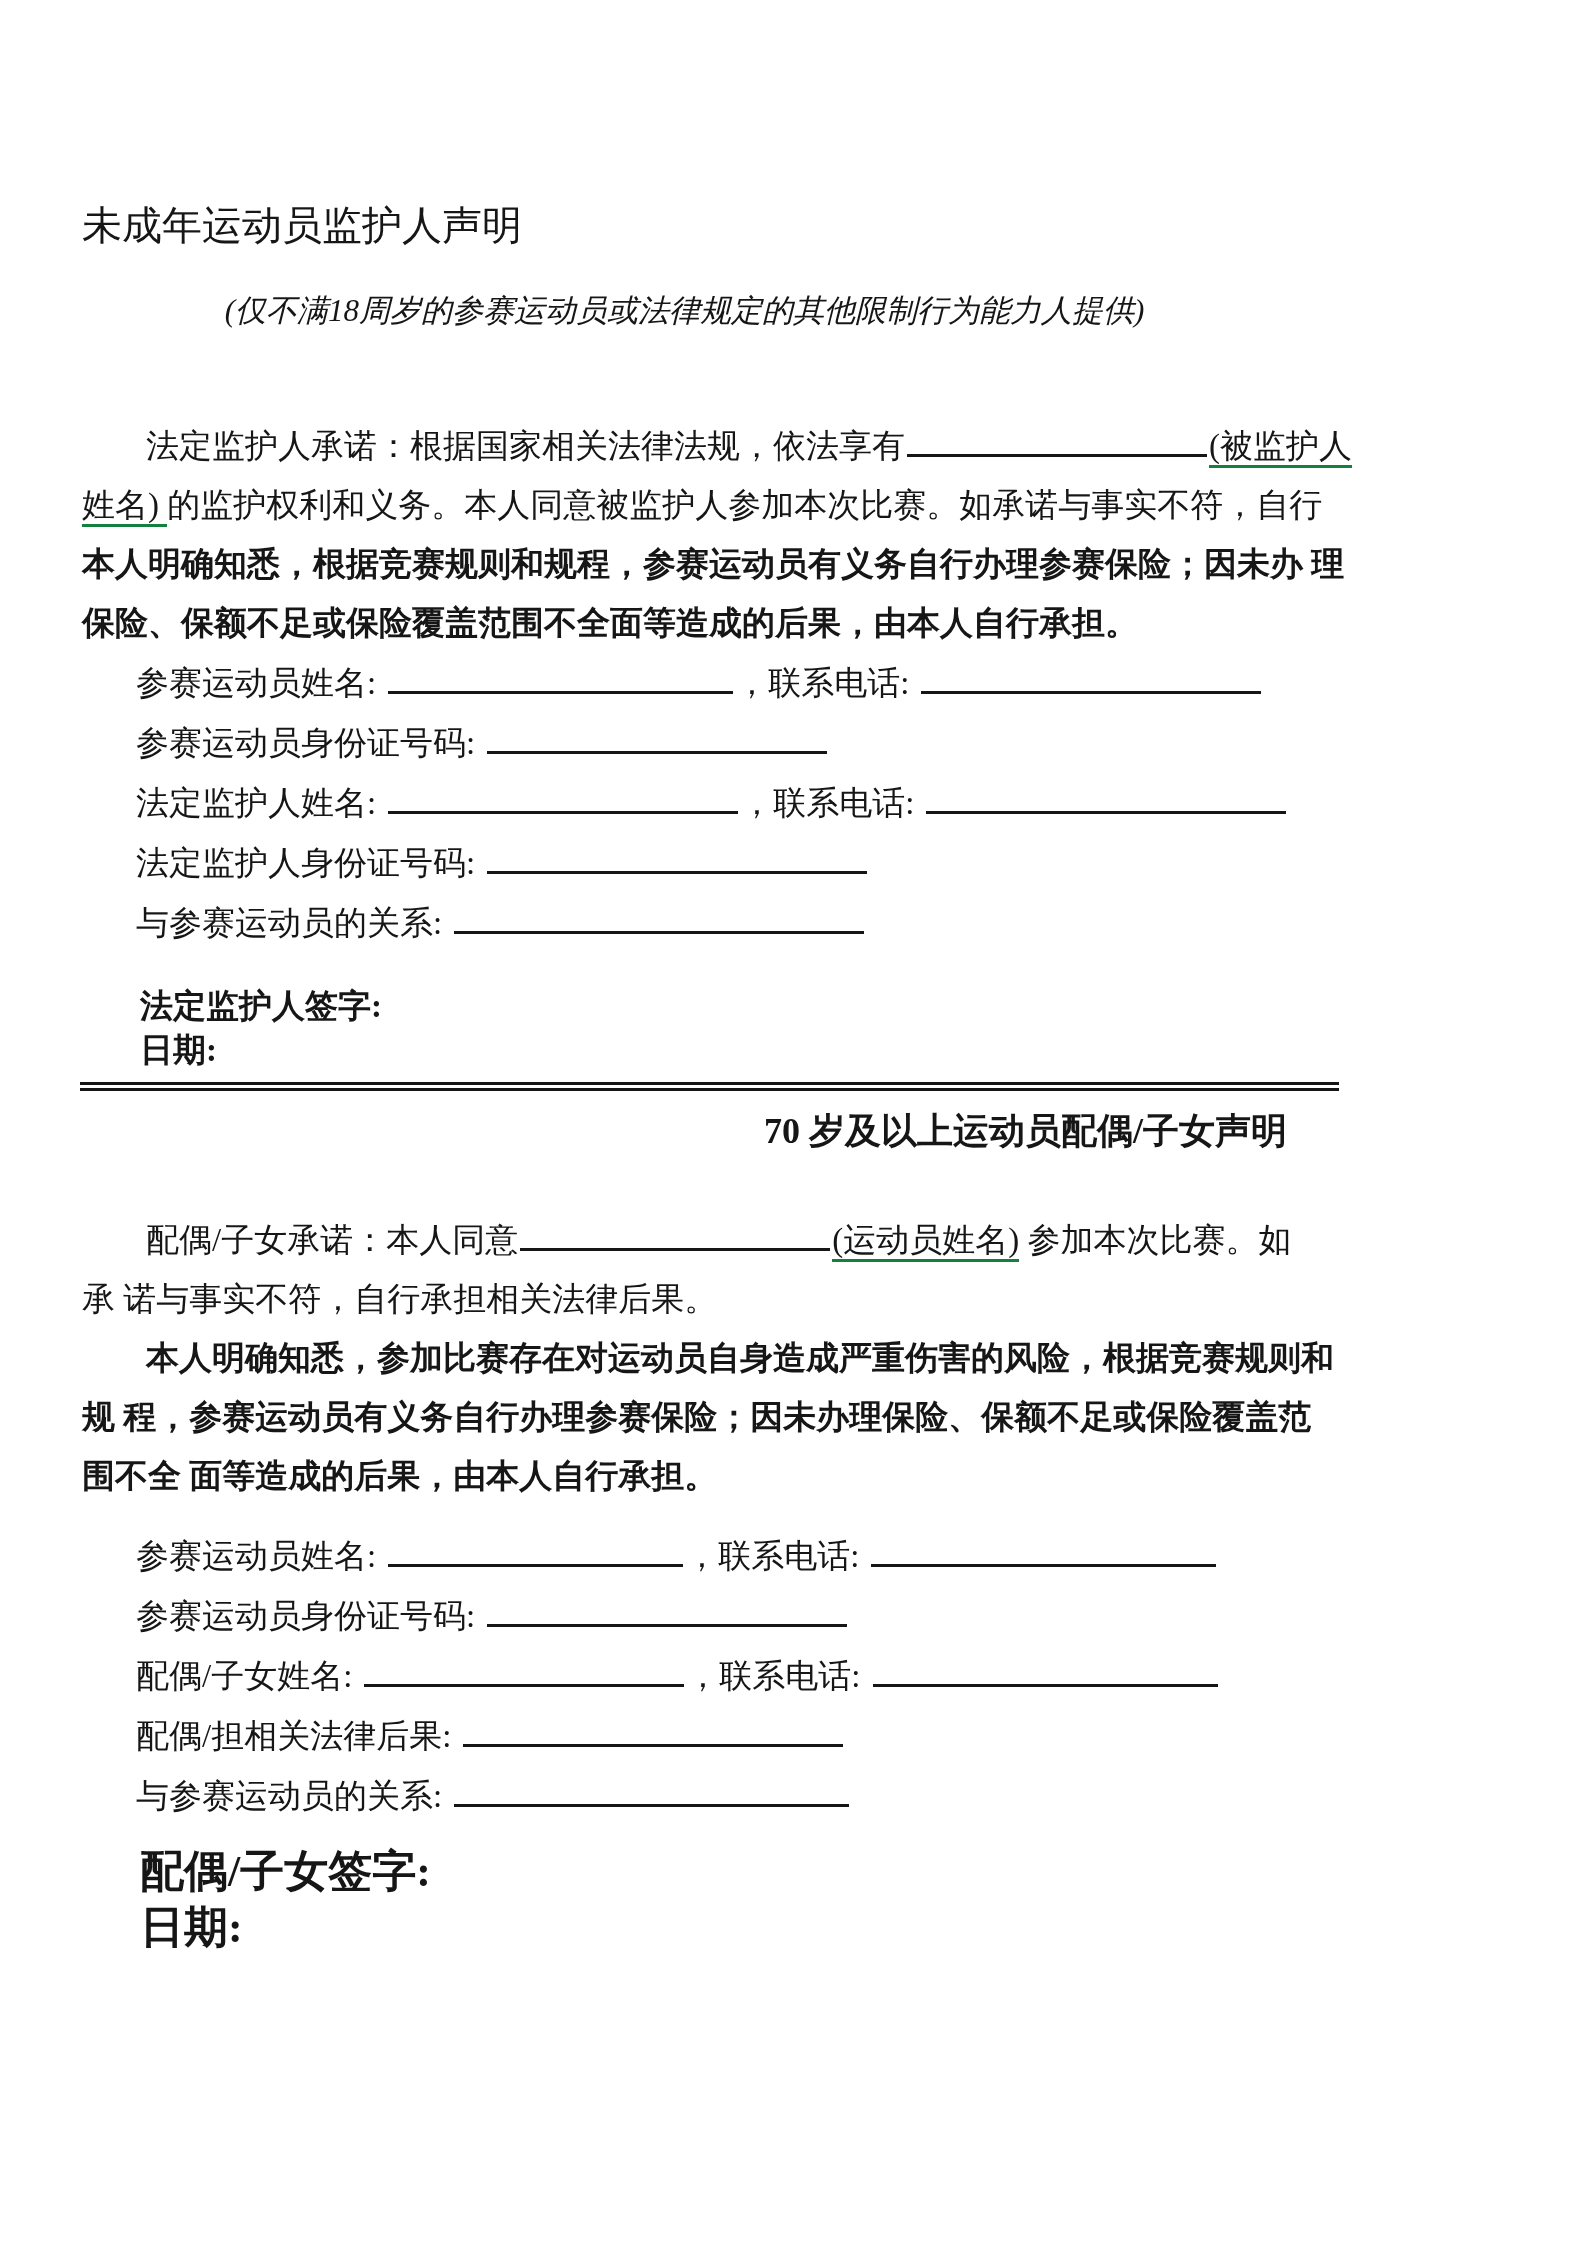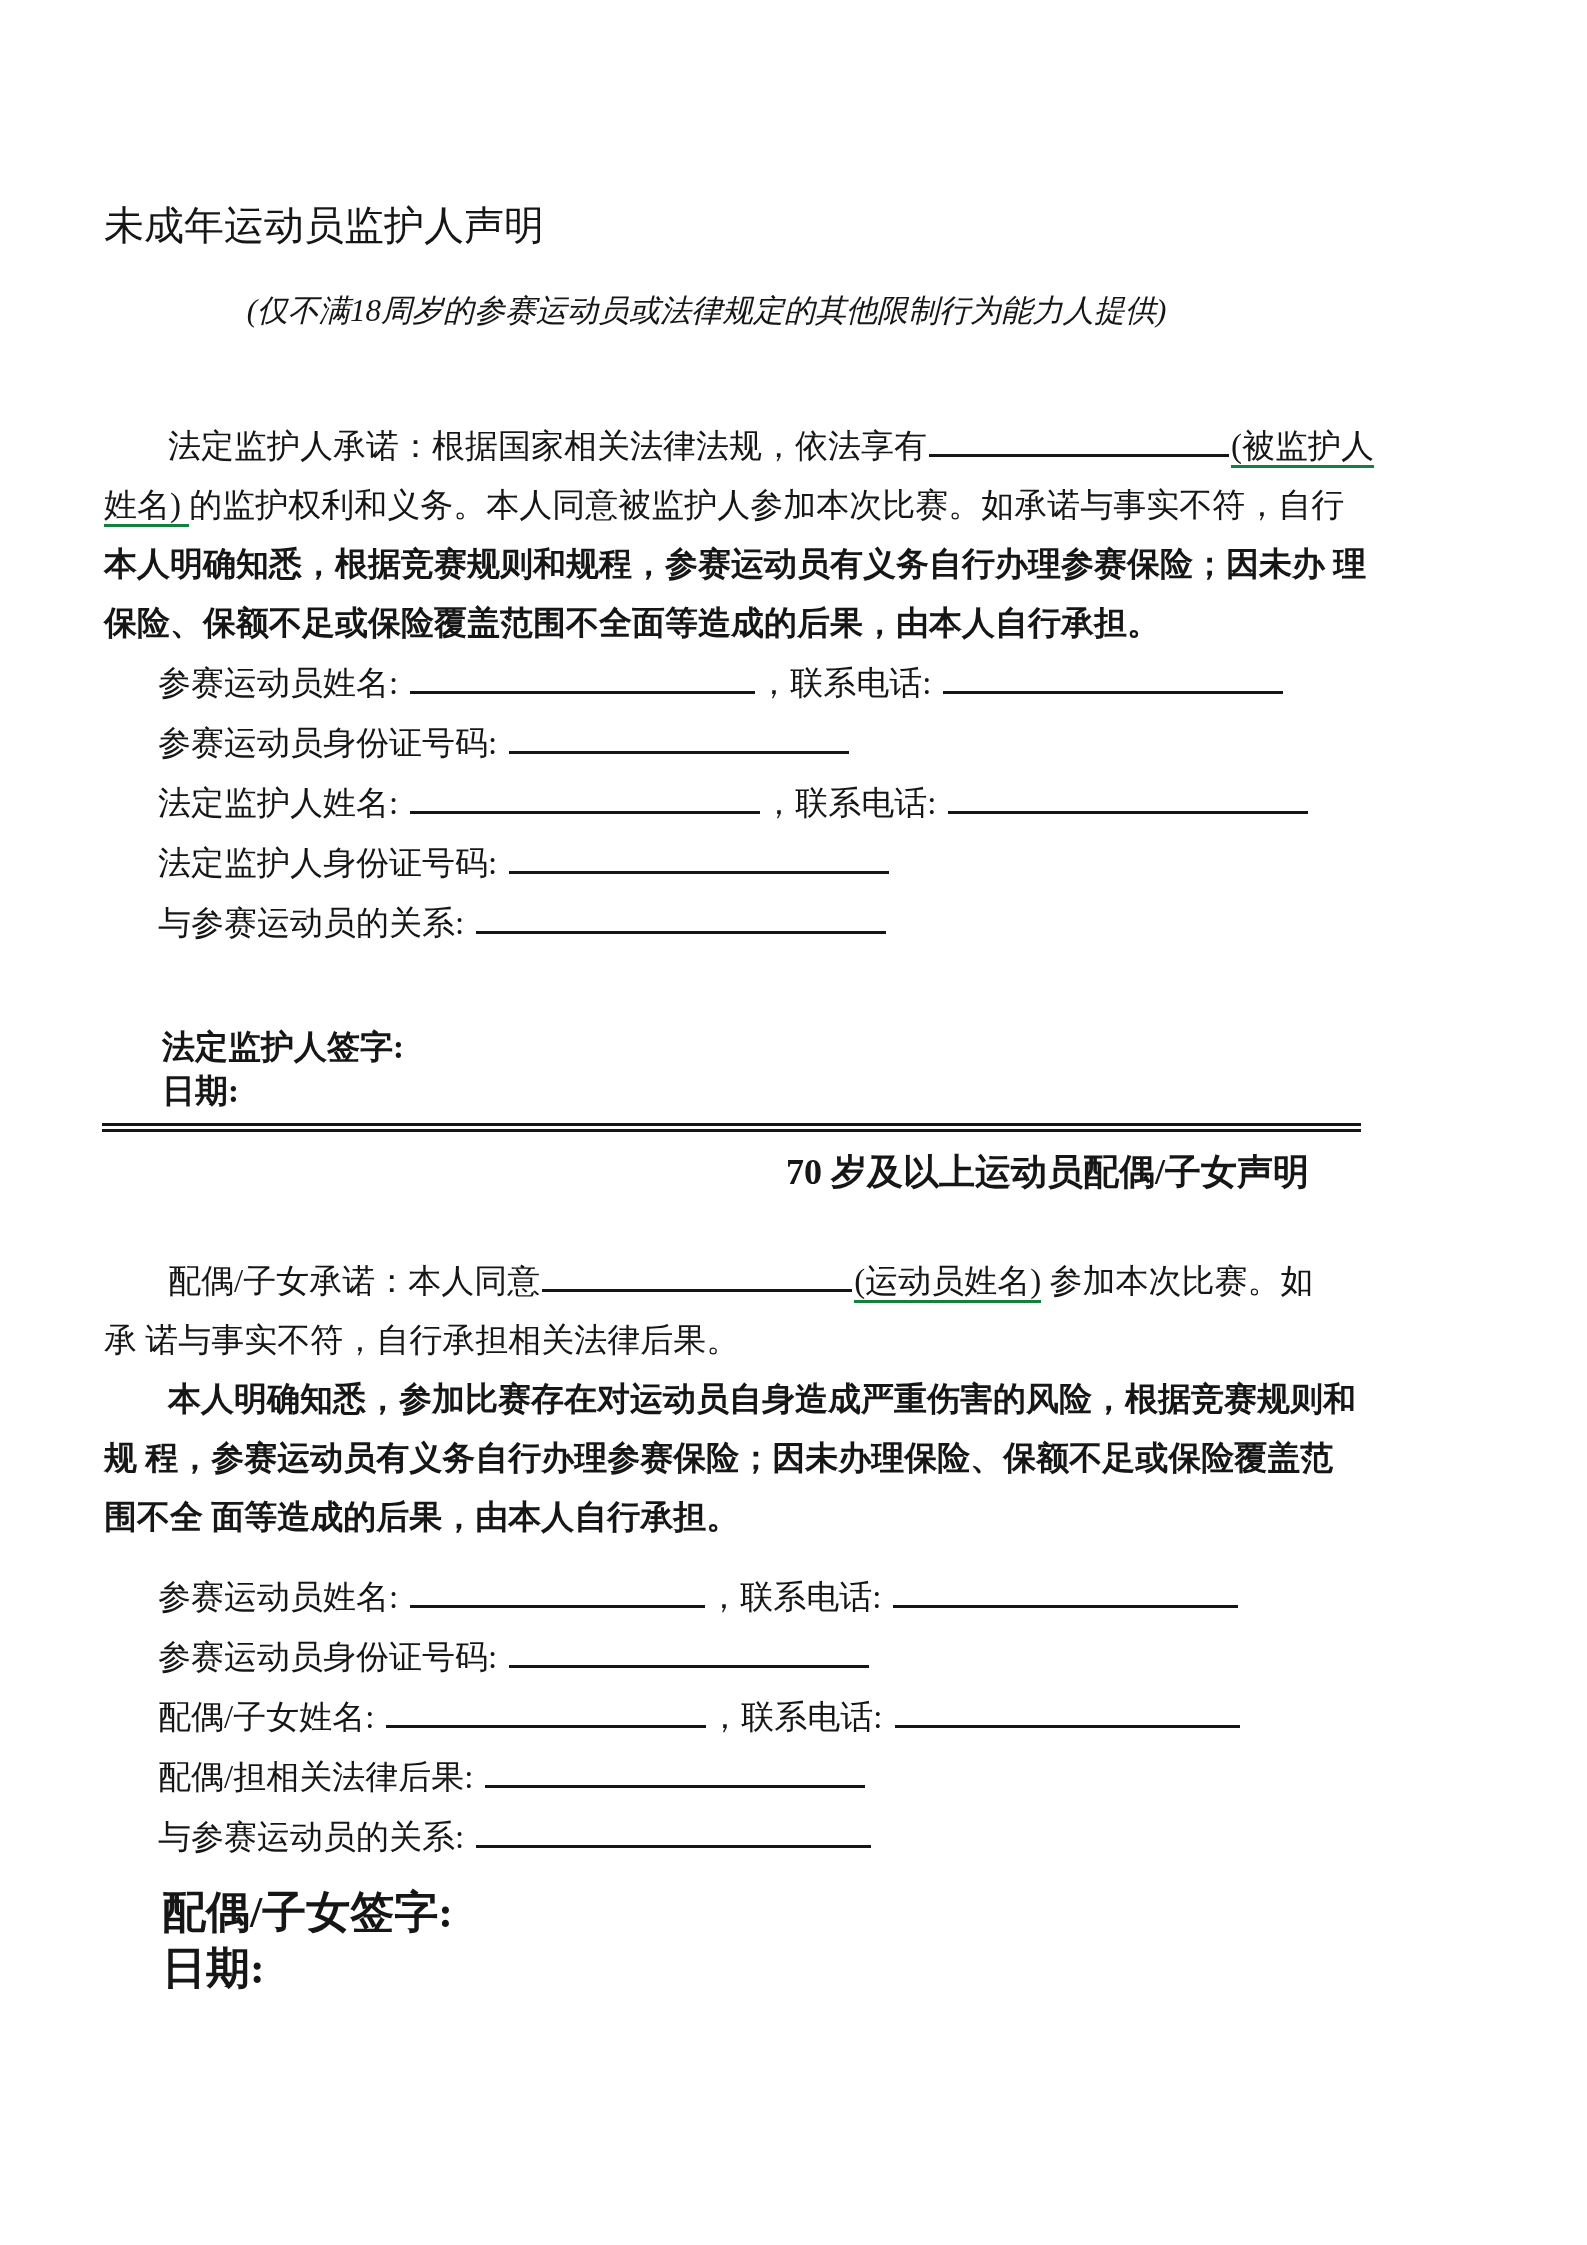--- a/index.html
+++ b/index.html
@@ -2,21 +2,21 @@
 <html><head>
 <meta charset="utf-8">
 <style>
   html,body{margin:0;padding:0;background:#ffffff;}
   body{font-family:"Liberation Serif","DejaVu Serif",serif;color:#161616;}
   .page{
     position:relative;
     width:1587px;height:2245px;
     background:#ffffff;
     box-sizing:border-box;
-    padding:203px 190px 0 104px;
+    padding:203px 190px 0 82px;
     overflow:hidden;
   }
   .title1{
     margin:0;font-size:40px;font-weight:normal;line-height:46px;
   }
   .subtitle{
     margin-top:44px;width:1205px;text-align:center;
     font-style:italic;font-size:31px;line-height:36px;
   }
   .body-block{margin-top:88px;}
@@ -30,21 +30,21 @@
     display:inline-block;height:32px;
     border-bottom:3px solid #161616;
     margin-left:12px;margin-right:2px;
     vertical-align:baseline;
   }
   .blank-inline{margin-left:2px;margin-right:2px;}
   .fields{margin-top:0;}
   .frow{
     margin-left:54px;font-size:33px;line-height:60px;white-space:nowrap;
   }
-  .sig-block1{margin-top:72px;}
+  .sig-block1{margin-top:31px;}
   .sig-block1 .sig{margin-left:58px;font-size:33px;line-height:44px;font-weight:bold;}
   .sig-block2{margin-top:18px;}
   .sig-block2 .sig{margin-left:58px;font-size:44px;line-height:56px;font-weight:bold;}
   .divider{
     margin-top:10px;margin-left:-2px;
     width:1259px;height:3px;
     border-top:3px solid #161616;border-bottom:3px solid #161616;
   }
   .title2{
     margin:16px 0 0 0;width:1205px;text-align:right;

